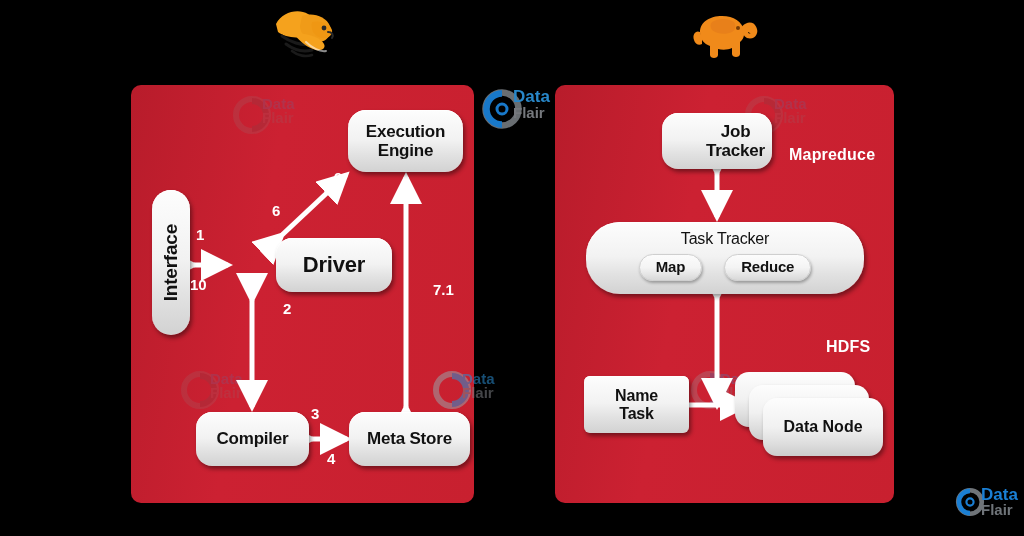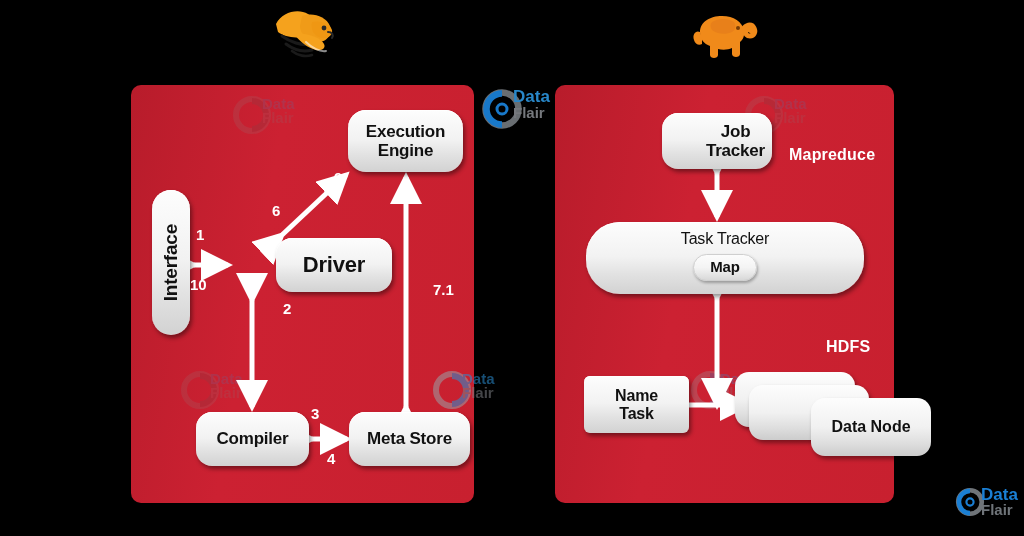--- a/index.html
+++ b/index.html
@@ -84,21 +84,21 @@
     width: 120px; height: 55px;
     background: linear-gradient(180deg, #fdfdfd 0%, #f1f1f1 50%, #dedede 78%, #cccccc 100%);
     border-radius: 14px;
     box-shadow: 2px 3px 4px rgba(0,0,0,.40);
   }
   #datanode-stack .c1 { left: 0px;  top: 0px; }
   #datanode-stack .c2 { left: 14px; top: 13px; }
   #datanode-stack .c3 {
     left: 28px; top: 26px; width: 120px; height: 58px;
     display: flex; align-items: center; justify-content: center;
-    font-size: 16px; font-weight: bold; color: #111; margin-left: 48px;
+    font-size: 16px; font-weight: bold; color: #111;
   }
 
   
   .redlabel {
     position: absolute;
     color: #ffffff;
     font-weight: bold;
     font-size: 16px;
     letter-spacing: .2px;
   }
@@ -301,20 +301,21 @@
   </svg>
 
   <div class="node" id="node-jobtracker">
     <span>Job Tracker</span>
   </div>
 
   <div class="node" id="node-tasktracker">
     <div class="tt-title">Task Tracker</div>
     <div class="tt-row">
       <div class="subnode">Map</div>
+      <div class="subnode">Reduce</div>
     </div>
   </div>
 
   <div class="node" id="node-namenode">
     <span>
       <span>Name</span><br>
       <span>Task</span>
     </span>
   </div>
 

